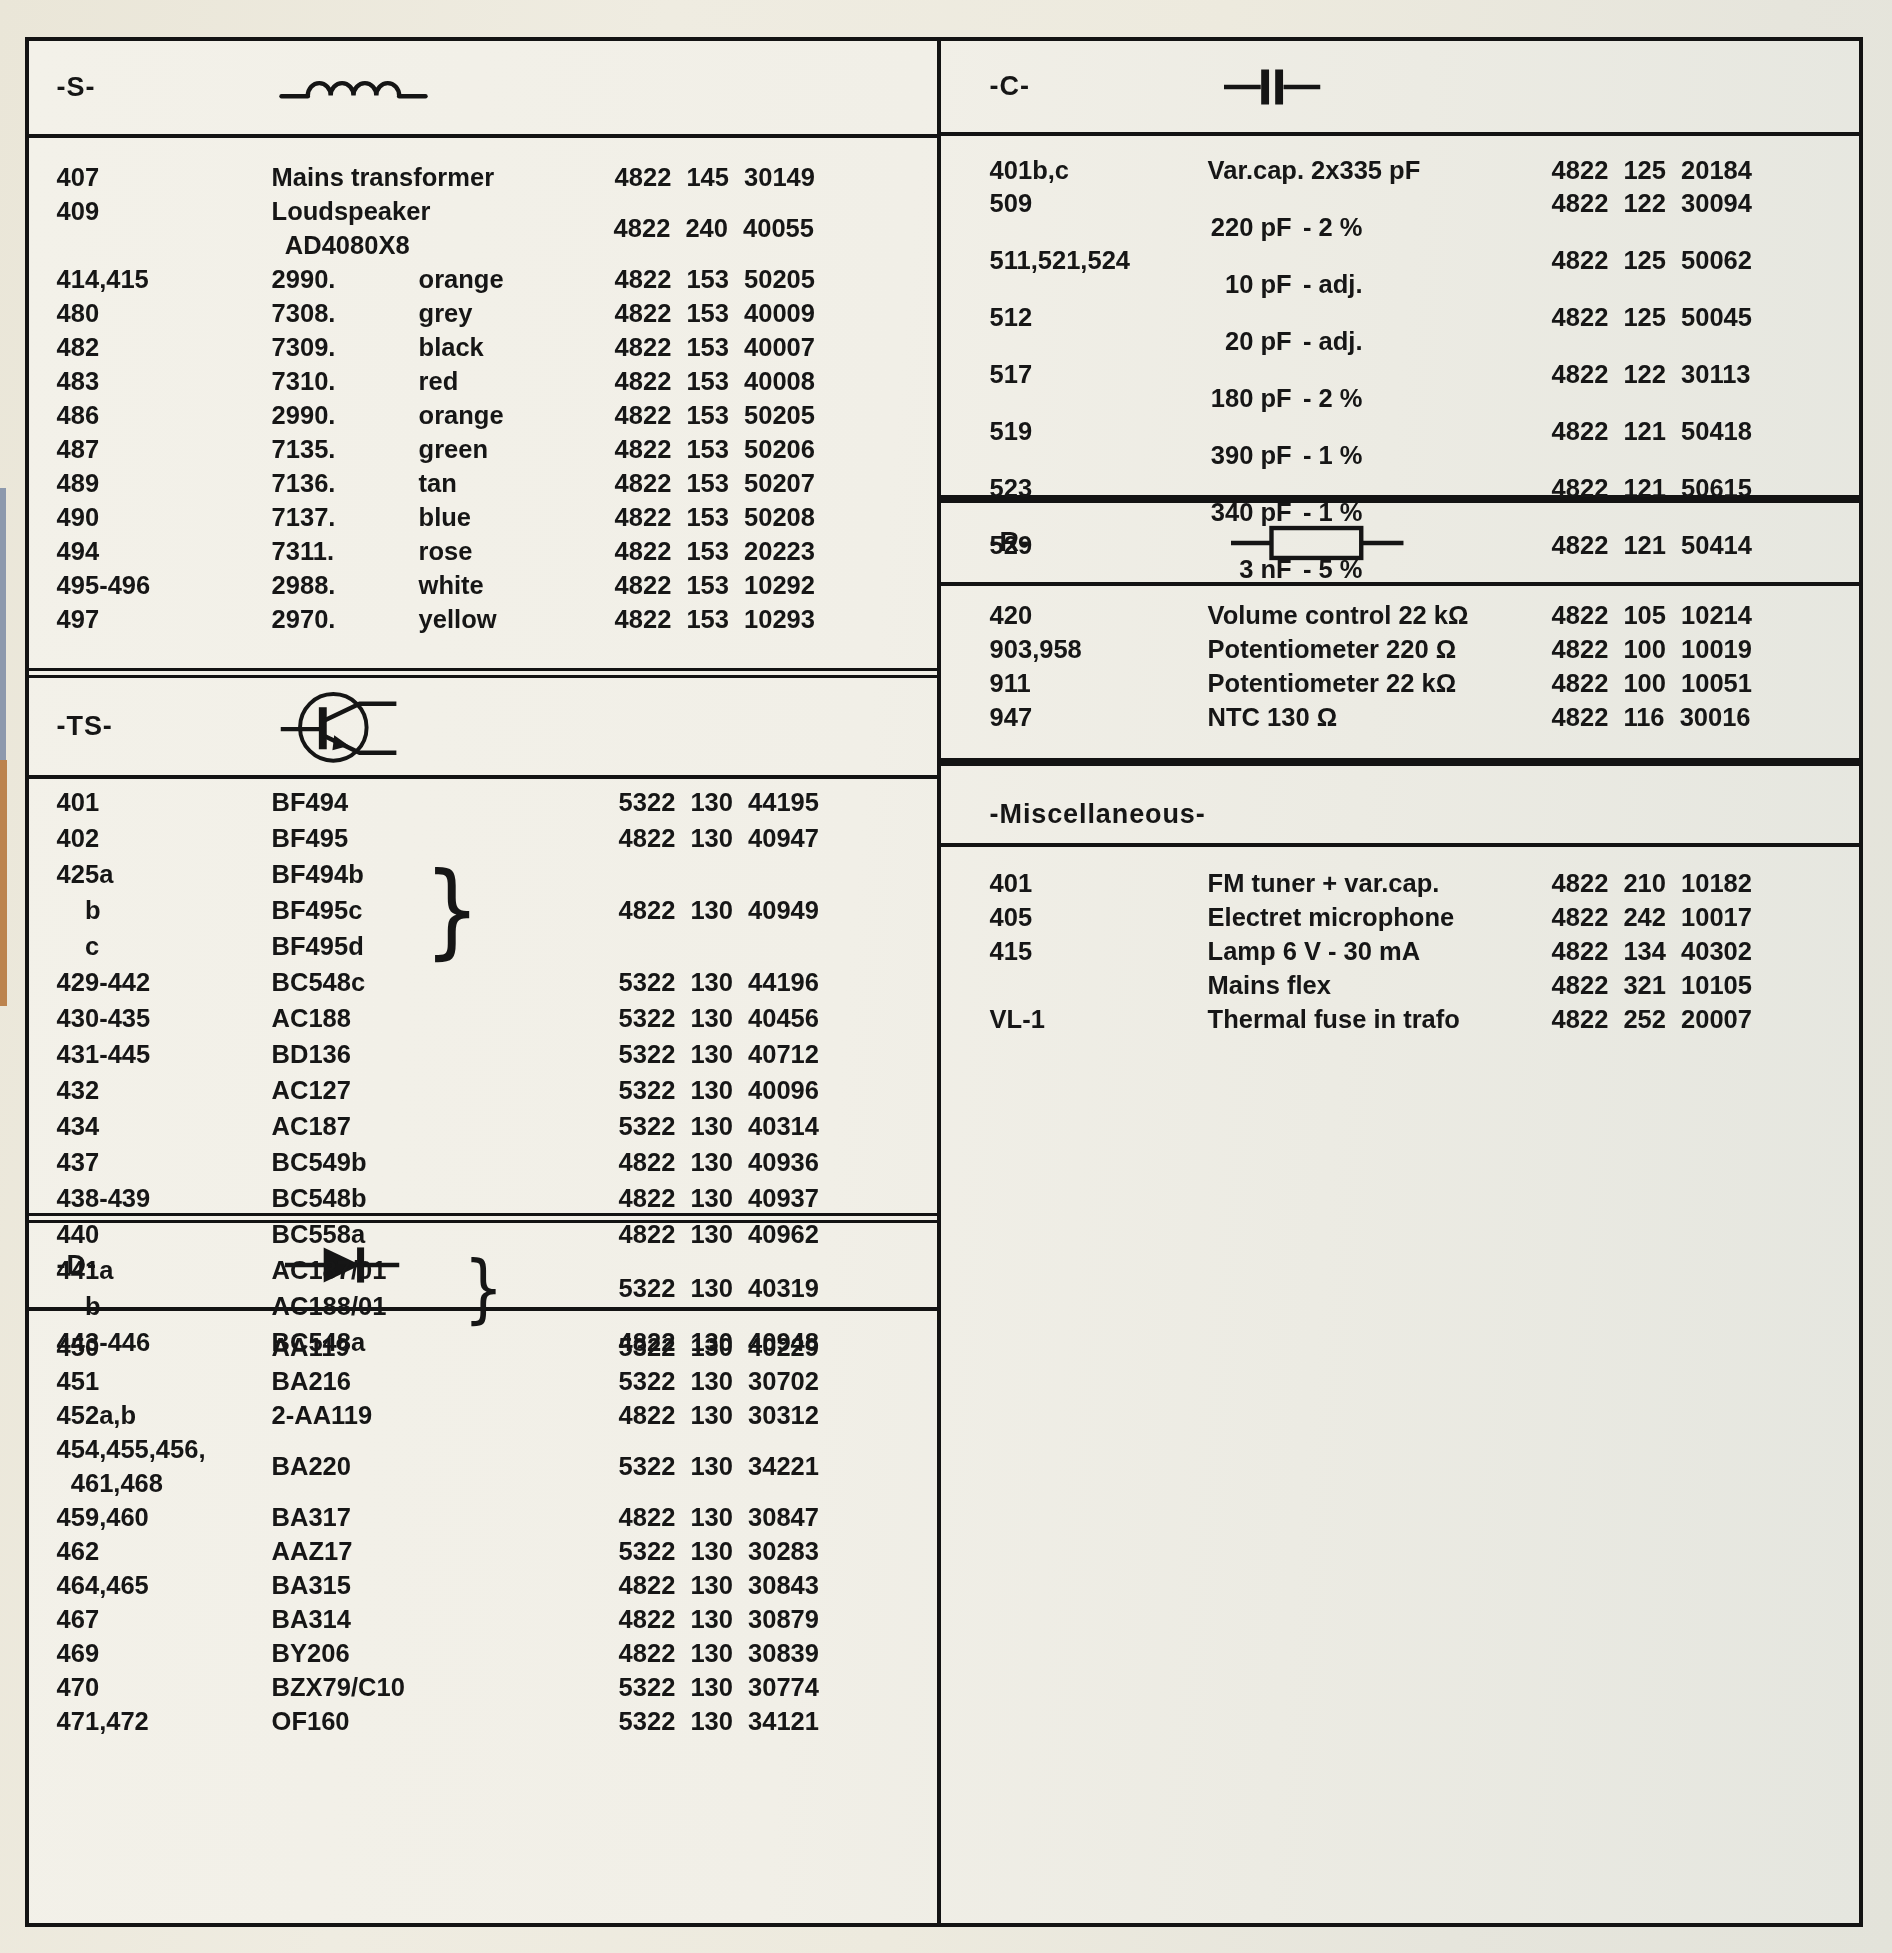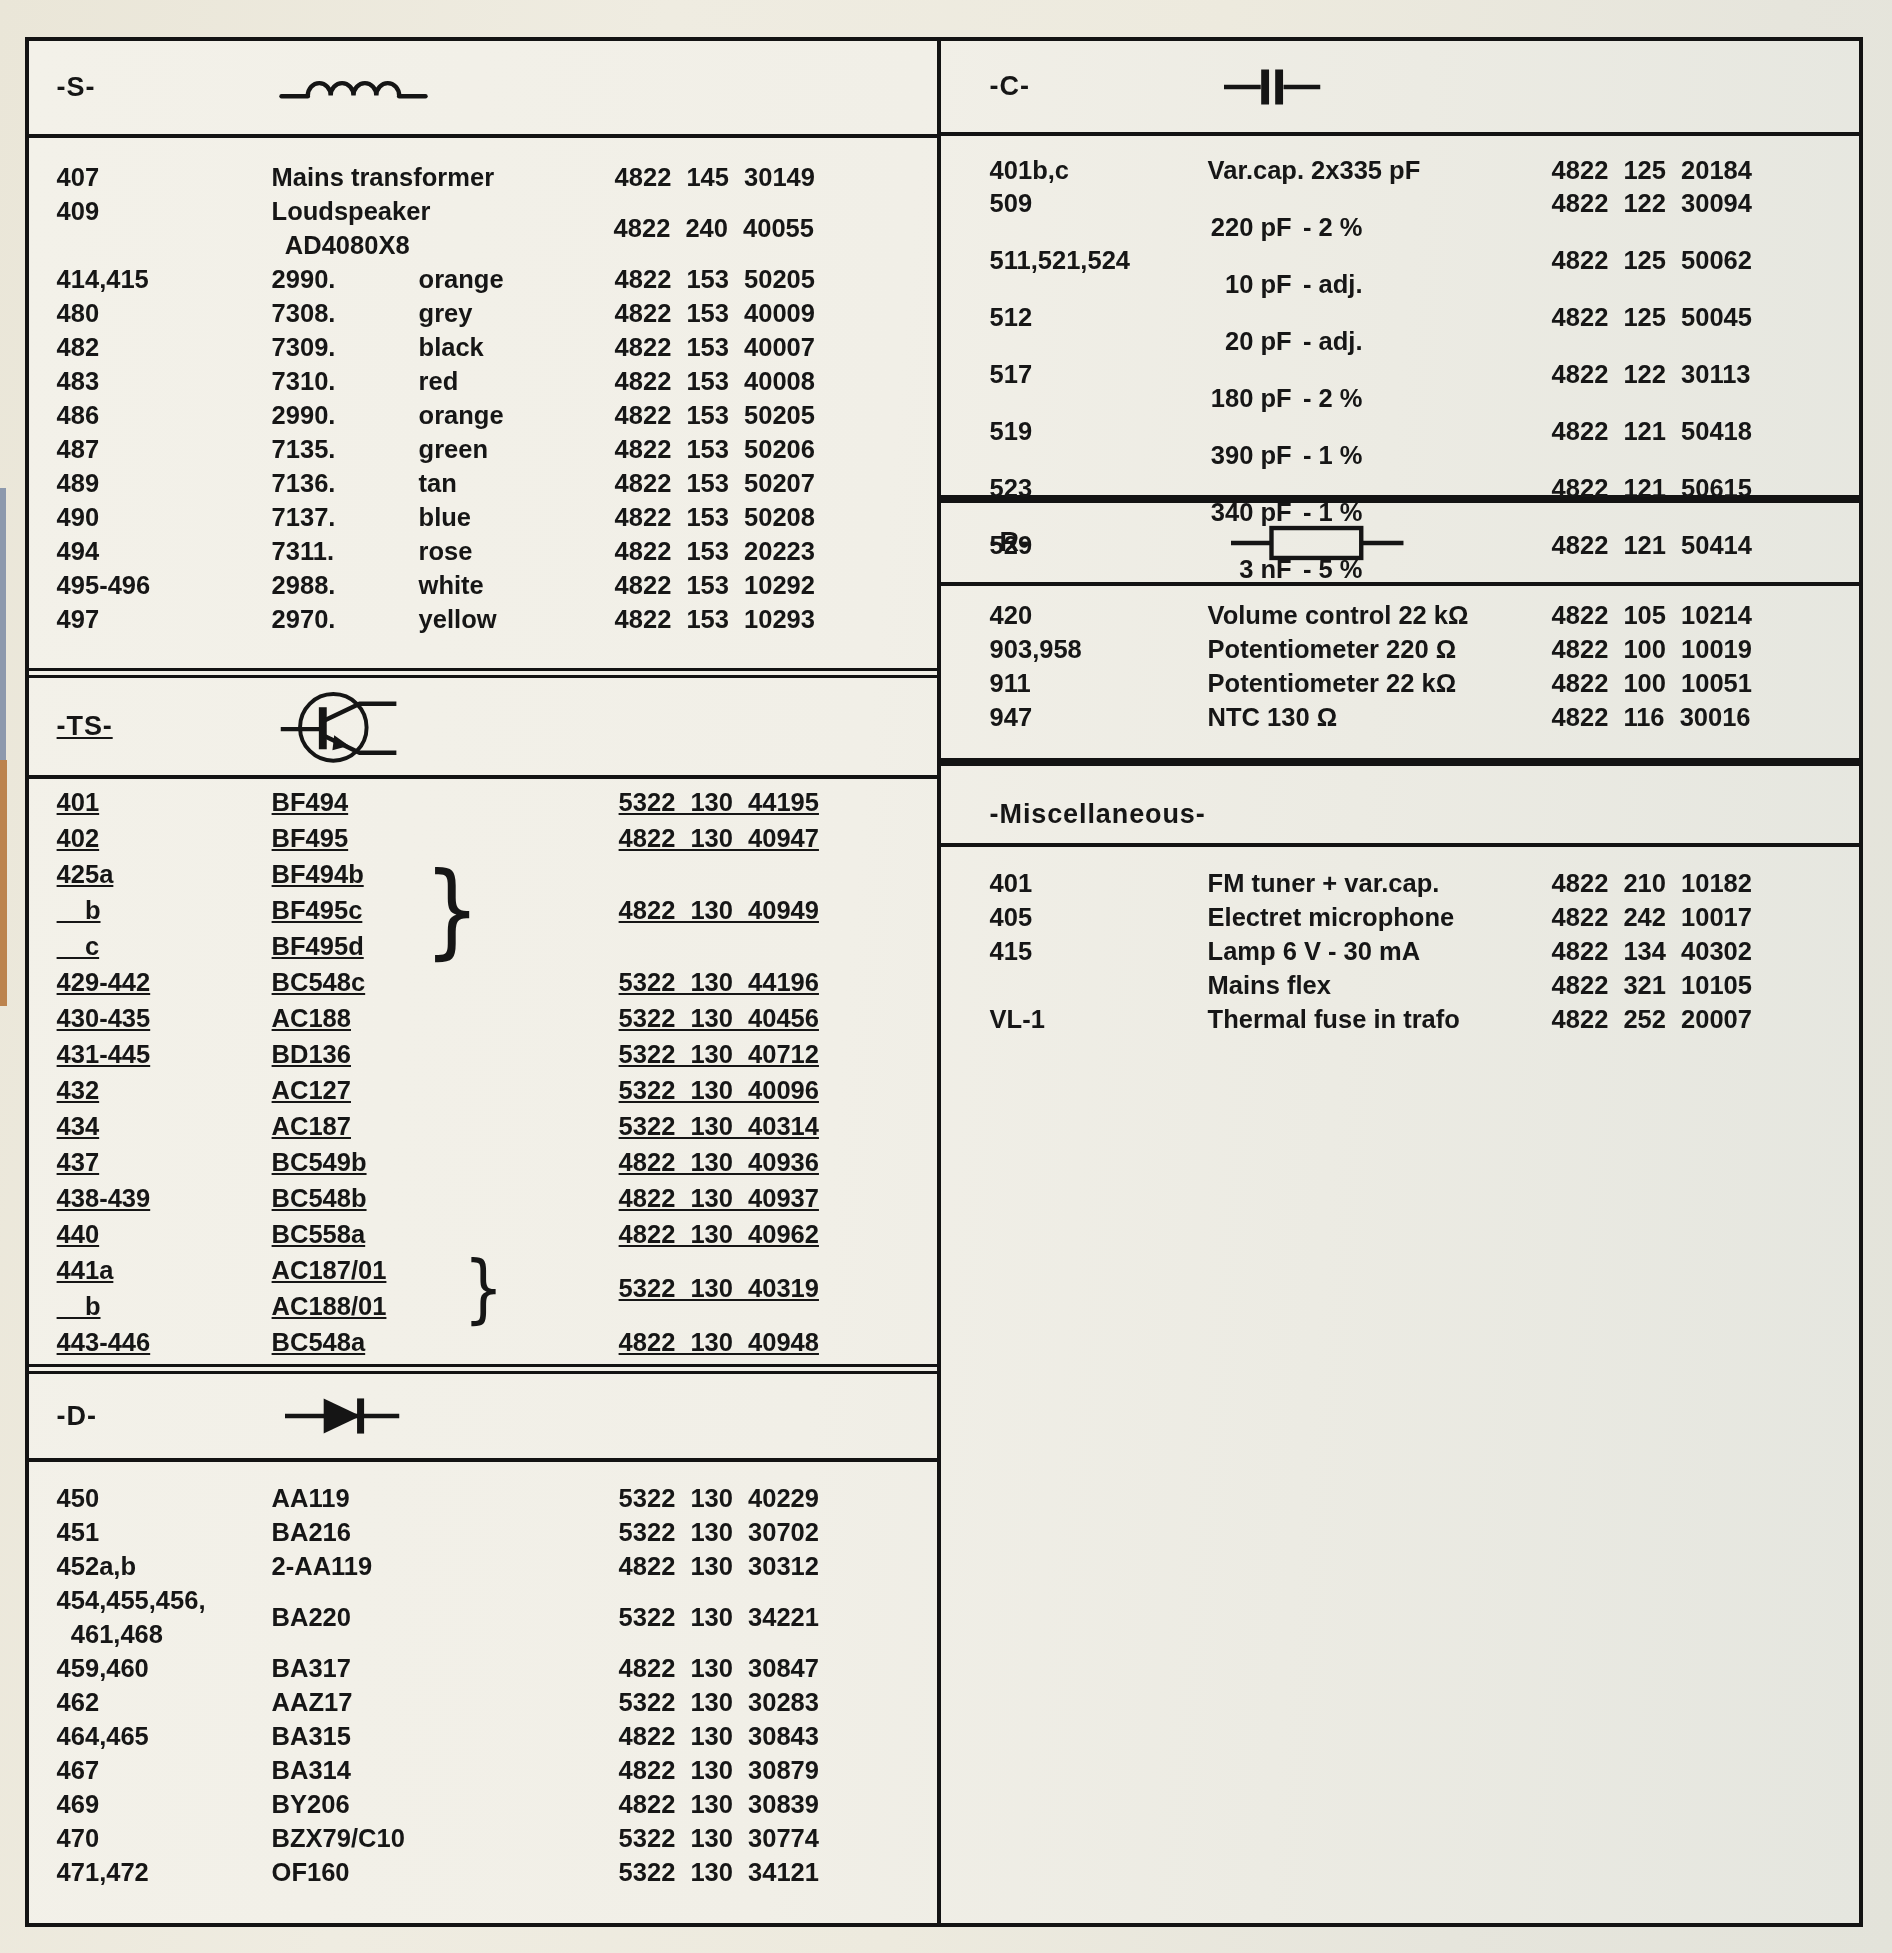--- a/index.html
+++ b/index.html
@@ -24,21 +24,21 @@
     box-sizing:border-box;border:4.4px solid #131313;
     display:flex;
     background:linear-gradient(95deg,#f3f1e9 0%,#f1efe7 45%,#ecebe3 70%,#e5e6df 100%);
   }
   .col{box-sizing:border-box;display:flex;flex-direction:column;height:100%;}
   .col-left{width:912px;border-right:4.4px solid #131313;}
   .col-right{flex:1;}
 
   .sec{box-sizing:border-box;display:flex;flex-direction:column;}
   .sec-s   {height:637px;border-bottom:10.5px double #131313;}
-  .sec-ts  {height:696px;border-bottom:10.5px double #131313;text-decoration:underline;}
+  .sec-ts  {height:545px;border-bottom:10.5px double #131313;}
   .sec-d   {flex:1;}
   .sec-c   {height:462px;border-bottom:8px solid #131313;}
   .sec-r   {height:263px;border-bottom:8px solid #131313;}
   .sec-misc{flex:1;}
 
   .sec-head{
     box-sizing:border-box;display:flex;align-items:center;
     border-bottom:4.4px solid #131313;flex:0 0 auto;
   }
   .sec-s   .sec-head{height:97px;}

